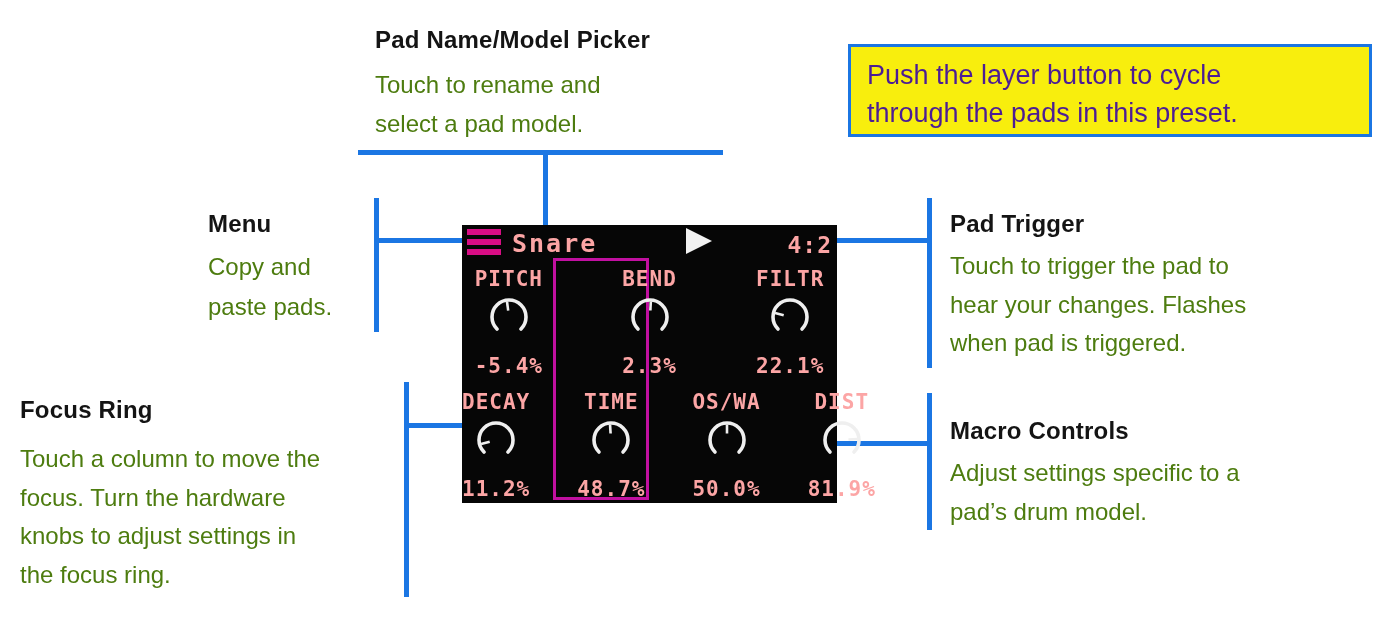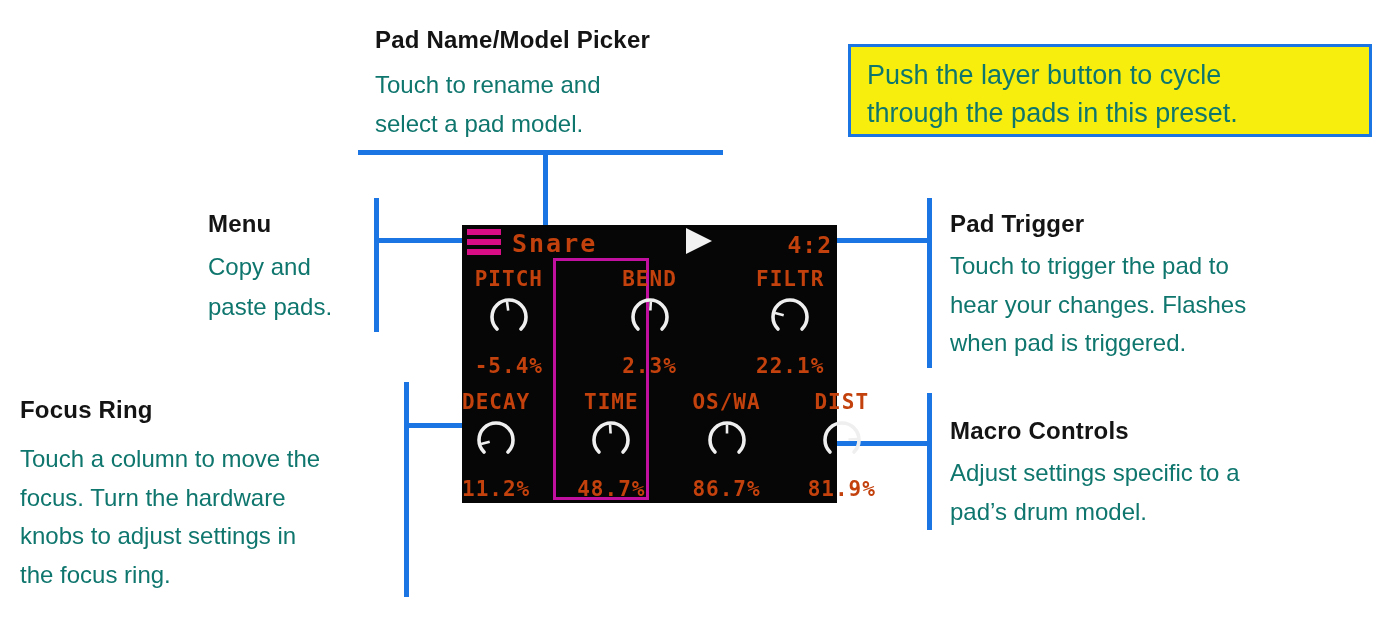--- a/index.html
+++ b/index.html
@@ -2,34 +2,34 @@
 <html style="--blue: #1b76e3; --yellow: #f8ee0d; --magenta: #d90d85; --ring: #c110a0;"><head>
 <meta charset="utf-8">
 <style>
   html,body{margin:0;padding:0;background:#ffffff;}
   .canvas{position:relative;width:1387px;height:628px;background:#ffffff;overflow:hidden;
           font-family:"Liberation Sans",sans-serif;border-radius:12px;}
 
   
   .callout{position:absolute;}
   .callout .title{font-weight:700;font-size:24px;color:#141414;letter-spacing:.2px;}
-  .callout .line{font-size:24px;color:#0f766e;line-height:38.7px;font-weight:400;}
+  .callout .line{font-size:24px;color:#4d7c0f;line-height:38.7px;font-weight:400;}
 
   
   .hline,.vline{position:absolute;background:var(--blue);}
   .dot{position:absolute;width:14px;height:14px;border-radius:50%;background:var(--blue);}
 
   
   .note{position:absolute;left:848px;top:44px;width:524px;height:93px;box-sizing:border-box;
         background:var(--yellow);border:3px solid var(--blue);padding:9px 0 0 16px;}
-  .note .line{font-size:27px;color:#0f766e;line-height:38px;}
+  .note .line{font-size:27px;color:#4c1d95;line-height:38px;}
 
   
   .screen{position:absolute;left:462px;top:225px;width:375px;height:278px;background:#060606;
-          font-family:"DejaVu Sans Mono",monospace;color:#c2410c;}
+          font-family:"DejaVu Sans Mono",monospace;color:#fca5a5;}
   .menu-icon{position:absolute;left:5px;top:4px;width:34px;height:26px;display:flex;
              flex-direction:column;justify-content:space-between;}
   .menu-icon .bar{height:6px;width:100%;background:var(--magenta);}
   .pad-name{position:absolute;left:50px;top:4px;font-size:25px;font-weight:700;letter-spacing:2px;}
   .play-tri{position:absolute;left:224px;top:3px;width:0;height:0;
             border-top:13px solid transparent;border-bottom:13px solid transparent;
             border-left:26px solid #f2f2f2;}
   .layer-ind{position:absolute;right:5px;top:7px;font-size:23px;font-weight:700;letter-spacing:1px;}
   .focus-ring{position:absolute;left:91px;top:33px;width:96px;height:242px;box-sizing:border-box;
               border:3px solid var(--ring);}
@@ -164,21 +164,21 @@
               <line x1="24" y1="10.5" x2="24" y2="19.5" stroke="#efefef" stroke-width="2.6" transform="rotate(-3.5099999999999927 24 26)"></line>
             </svg></div>
           <div class="param-value">48.7%</div>
         </div>
         <div class="knob-cell">
           <div class="param-label">OS/WA</div>
           <div><svg width="50" height="46" viewBox="0 0 48 46">
               <path d="M 12 38 A 17 17 0 1 1 36 38" fill="none" stroke="#efefef" stroke-width="3.6" stroke-linecap="round"></path>
               <line x1="24" y1="10.5" x2="24" y2="19.5" stroke="#efefef" stroke-width="2.6" transform="rotate(0 24 26)"></line>
             </svg></div>
-          <div class="param-value">86.7%</div>
+          <div class="param-value">50.0%</div>
         </div>
         <div class="knob-cell">
           <div class="param-label">DIST</div>
           <div><svg width="50" height="46" viewBox="0 0 48 46">
               <path d="M 12 38 A 17 17 0 1 1 36 38" fill="none" stroke="#efefef" stroke-width="3.6" stroke-linecap="round"></path>
               <line x1="24" y1="10.5" x2="24" y2="19.5" stroke="#efefef" stroke-width="2.6" transform="rotate(86.13000000000002 24 26)"></line>
             </svg></div>
           <div class="param-value">81.9%</div>
         </div>
       </div>

